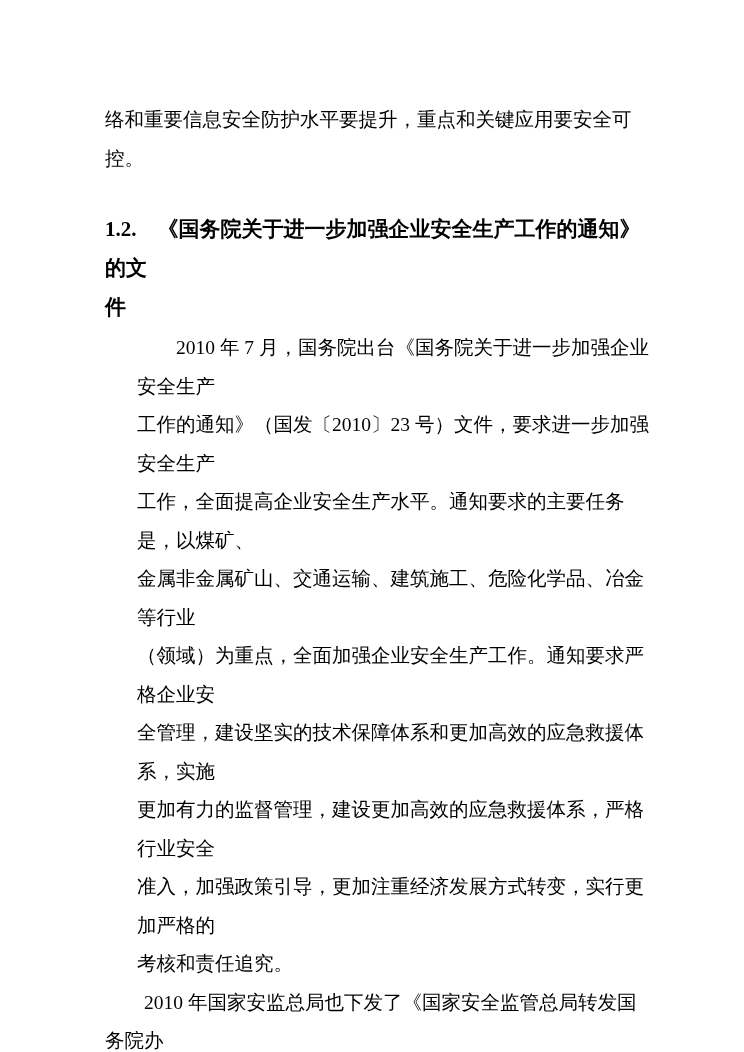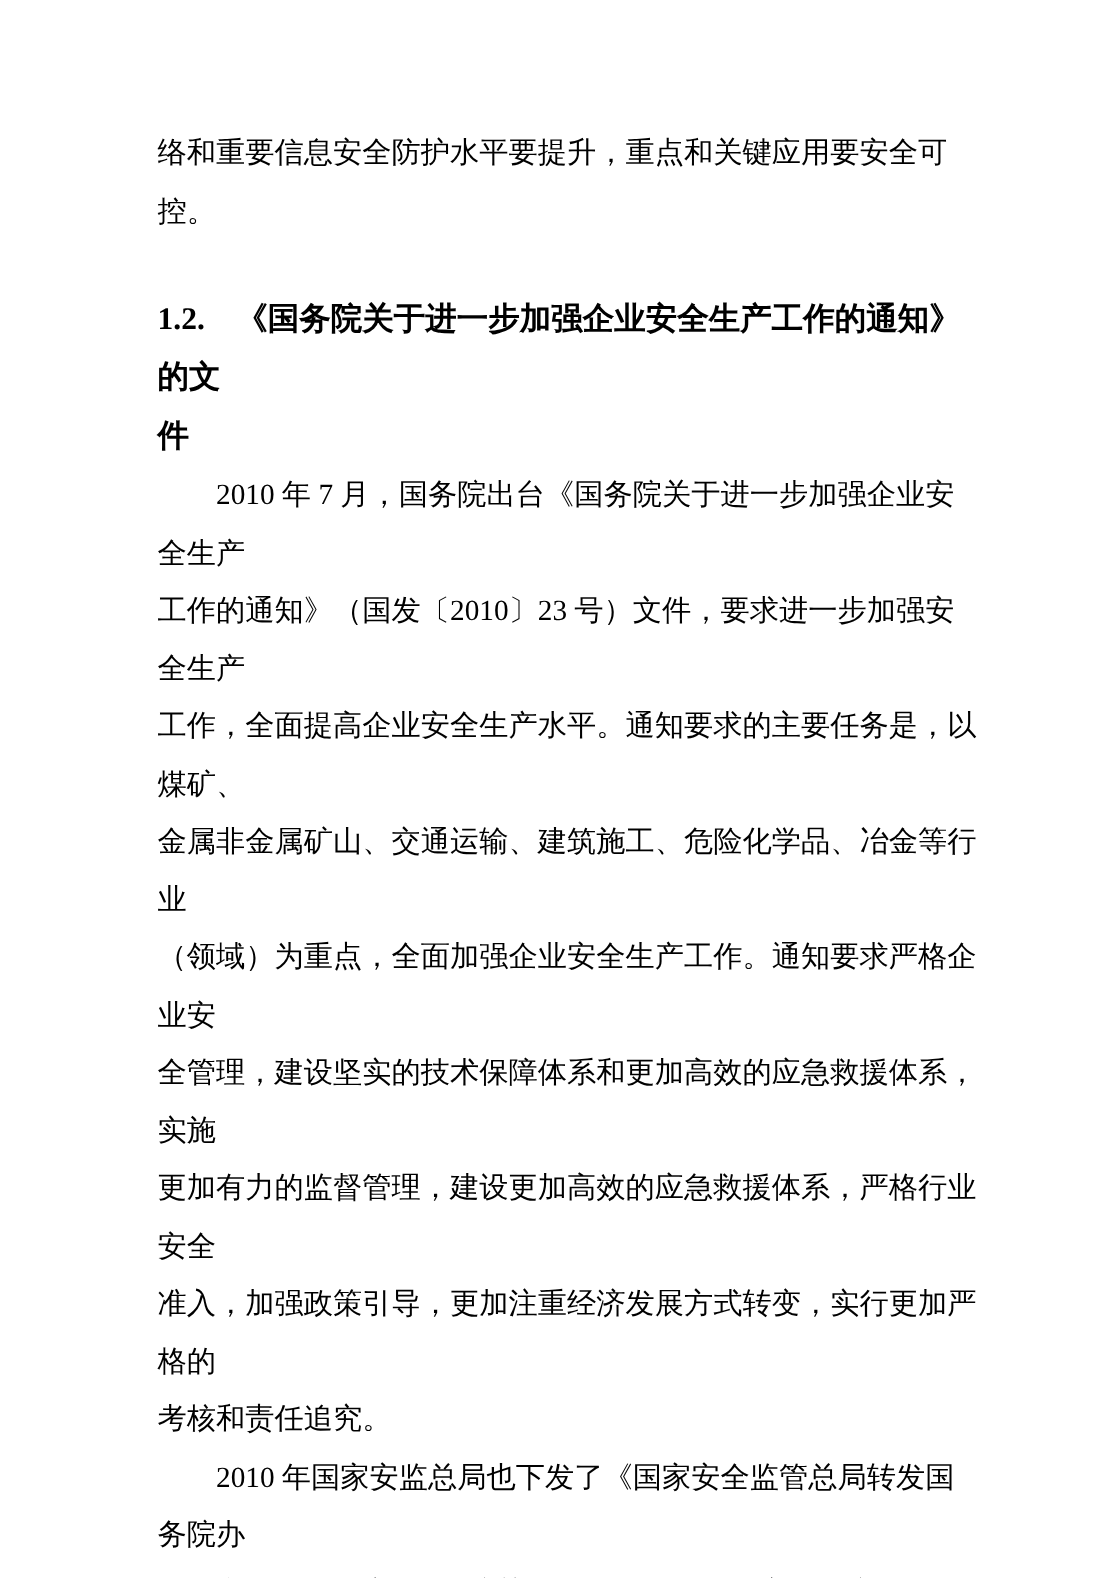--- a/index.html
+++ b/index.html
@@ -30,28 +30,28 @@
     white-space: pre-line;
     margin: 0;
   }
   .body-text {
     font-size: 19.5px;
     line-height: 38.5px;
   }
   .indent {
     text-indent: 39px;
   }
-  .block-intro { margin-top: 0; }
+  .block-intro { margin-top: 17px; }
   .h-sub {
     font-size: 21px;
     line-height: 39px;
     font-weight: bold;
     margin-top: 32px;
   }
-  .p-first { margin-top: 2px; }
+  .p-first { margin-top: 2px; margin-left: 32px; }
   .p-mid { margin-top: 0; }
 </style>
 </head>
 <body>
 
 <div class="page">
   <div class="content">
       <div class="block body-text block-intro">络和重要信息安全防护水平要提升，重点和关键应用要安全可控。</div>
       <div class="block h-sub">1.2.　《国务院关于进一步加强企业安全生产工作的通知》的文
 件</div>

